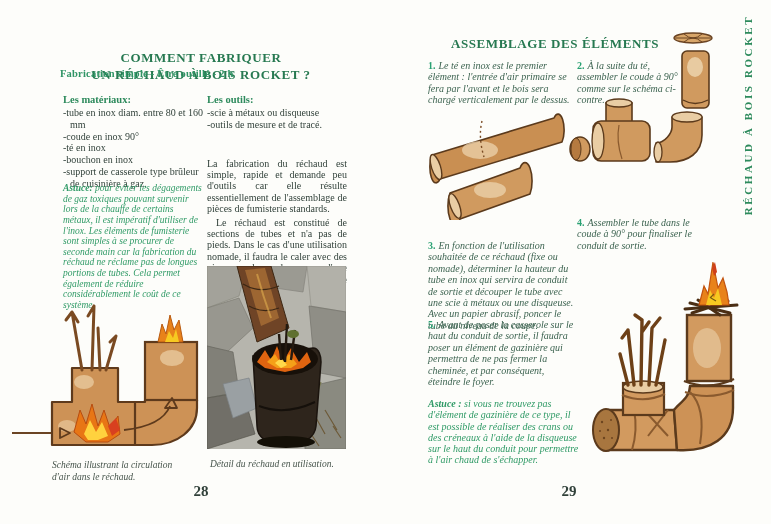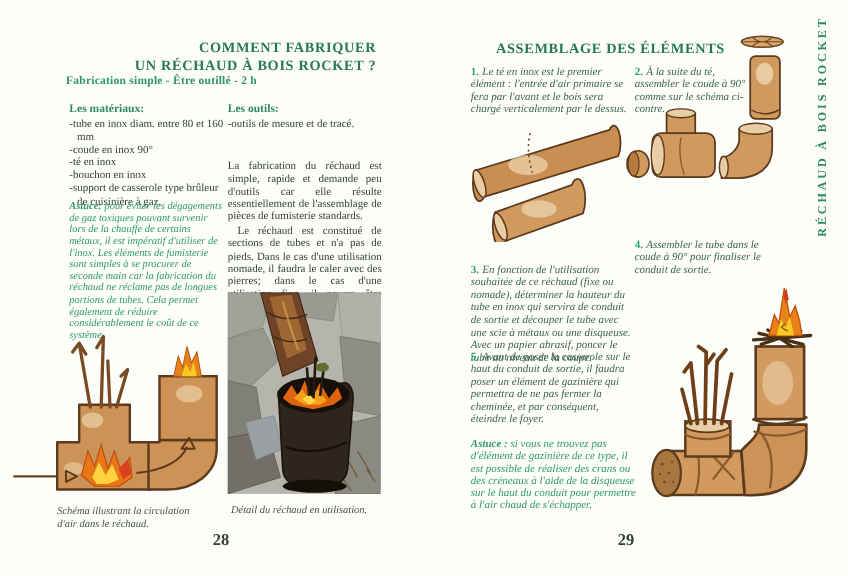--- a/index.html
+++ b/index.html
@@ -41,21 +41,21 @@
     display:flex;align-items:center;justify-content:center;
   }
   .side-tab span{transform:rotate(-90deg);white-space:nowrap;}
   svg{display:block;}
 </style>
 </head>
 <body>
 
 <div class="spread">
 
-  <div class="abs page-title" style="left:60px;top:35px;width:282px;text-align:right;">
+  <div class="abs page-title" style="left:60px;top:50px;width:282px;">
     <div>COMMENT FABRIQUER</div>
     <div>UN RÉCHAUD À BOIS ROCKET ?</div>
   </div>
   <div class="abs subtitle" style="left:60px;top:68px;width:282px;">Fabrication simple - Être outillé - 2 h</div>
 
   <div class="abs" style="left:63px;top:94px;width:143px;">
     <div class="col-heading">Les matériaux:</div>
     <div>
         <div class="list-item">-tube en inox diam. entre 80 et 160 mm</div>
         <div class="list-item">-coude en inox 90°</div>
@@ -66,20 +66,21 @@
   </div>
 
   <p class="abs astuce astuce-left" style="left:63px;top:183px;width:140px;margin:0;">
     <b>Astuce:</b>
     <span>pour éviter les dégagements de gaz toxiques pouvant survenir lors de la chauffe de certains métaux, il est impératif d'utiliser de l'inox. Les éléments de fumisterie sont simples à se procurer de seconde main car la fabrication du réchaud ne réclame pas de longues portions de tubes. Cela permet également de réduire considérablement le coût de ce système.</span>
   </p>
 
   <div class="abs" style="left:207px;top:94px;width:140px;">
     <div class="col-heading">Les outils:</div>
     <div>
+        <div class="list-item">-scie à métaux ou disqueuse</div>
         <div class="list-item">-outils de mesure et de tracé.</div>
       </div>
     <p class="body-par" style="margin-top:27px;">La fabrication du réchaud est simple, rapide et demande peu d'outils car elle résulte essentiellement de l'assemblage de pièces de fumisterie standards.</p>
     <p class="body-par indent" style="margin-top:2px;">Le réchaud est constitué de sections de tubes et n'a pas de pieds. Dans le cas d'une utilisation nomade, il faudra le caler avec des pierres; dans le cas d'une utilisation fixe, il pourra être scellé.</p>
   </div>
 
   <svg class="abs" style="left:207px;top:266px;" width="139" height="183" viewBox="0 0 139 183" role="img">
     <rect x="0" y="0" width="139" height="183" fill="#b6b5ad"></rect>
     <polygon points="0,0 40,0 32,30 0,42" fill="#a3a29a" stroke="#8a897f" stroke-width="0.7"></polygon>
     <polygon points="62,0 100,0 96,26 68,22" fill="#9b9a92" stroke="#85847c" stroke-width="0.7"></polygon>

